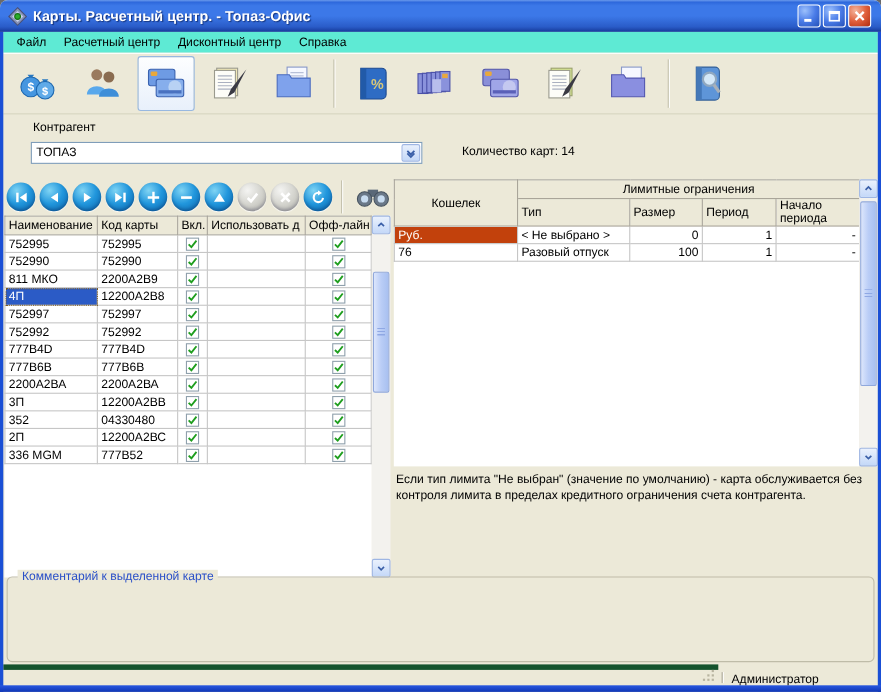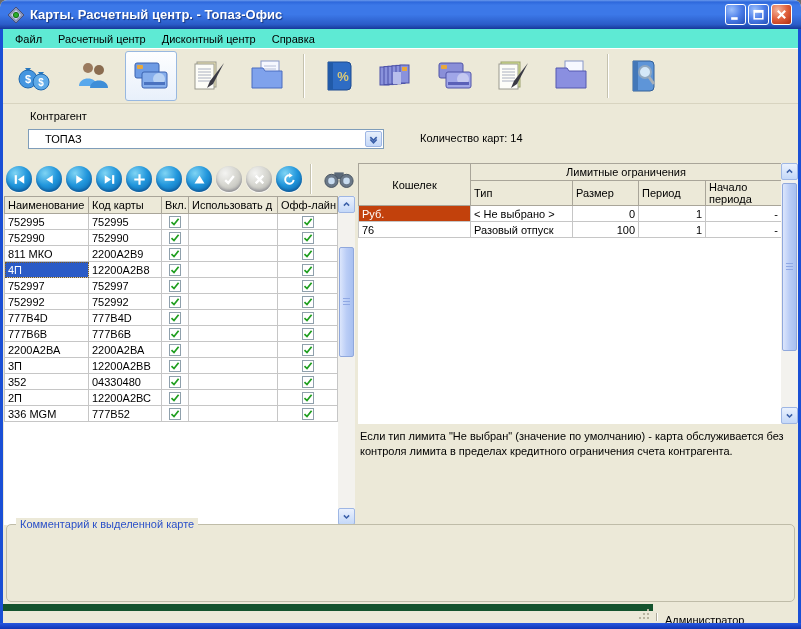--- a/index.html
+++ b/index.html
@@ -29,21 +29,21 @@
   .toolbar{position:absolute;left:3px;top:48px;width:795px;height:56px;background:#ECE9D8;
     border-top:1px solid #fff;border-bottom:1px solid #D8D4C0;display:flex;align-items:center;padding-left:6px;}
   .tb-btn{width:52px;height:50px;display:flex;align-items:center;justify-content:center;border-radius:3px;margin-right:6px;border:1px solid transparent;}
   .tb-btn svg{width:36px;height:36px;}
   .tb-active{background:linear-gradient(180deg,#FDFEFF,#E8F0FB);border:1px solid #98B8E0;}
   .tb-sep{width:2px;height:44px;border-left:1px solid #C5C2AE;border-right:1px solid #fff;margin:0 8px 0 4px;}
 
   
   .filter-label{position:absolute;left:30px;top:110px;}
   .combo{position:absolute;left:28px;top:129px;width:356px;height:20px;background:#fff;border:1px solid #7F9DB9;display:flex;align-items:center;}
-  .combo-text{flex:1;padding-left:4px;margin-left:12px;}
+  .combo-text{flex:1;padding-left:4px;}
   .combo-arrow{width:17px;height:16px;margin-right:1px;border:1px solid #9EB6E4;border-radius:2px;
     background:linear-gradient(180deg,#E8F0FC,#C4D8F8);display:flex;align-items:center;justify-content:center;}
   .combo-arrow svg{width:11px;height:11px;}
   .count-label{position:absolute;left:420px;top:132px;}
 
   
   .navrow{position:absolute;left:6px;top:164px;display:flex;align-items:center;}
   .nav-btn{width:26px;height:26px;border-radius:50%;margin-right:4px;display:flex;align-items:center;justify-content:center;
     background:radial-gradient(circle at 35% 28%,#7FD4F4 0%,#2196DC 48%,#0B64AC 100%);
     box-shadow:inset 0 -2px 3px rgba(0,0,40,.25),0 1px 1px rgba(255,255,255,.8);}
@@ -79,21 +79,21 @@
   .arrow-bottom{bottom:0;}
   .scroll-thumb{position:absolute;left:1px;width:15px;border:1px solid #90A8DC;border-radius:2px;
     background:linear-gradient(90deg,#DCE6FC,#BACDF6 50%,#A8C0F0);}
   .scroll-thumb::after{content:"";position:absolute;left:3px;right:3px;top:50%;height:7px;margin-top:-4px;
     background:repeating-linear-gradient(180deg,#8FA8E4 0 1px,transparent 1px 3px);}
 
   
   .hint{position:absolute;left:360px;top:429px;width:426px;line-height:15px;}
   .comment-box{position:absolute;left:6px;top:524px;width:789px;height:78px;border:1px solid #BFBCA8;border-radius:5px;}
   .comment-label{position:absolute;left:16px;top:518px;background:#ECE9D8;padding:0 4px;color:#2B50C8;}
-  .statusbar{position:absolute;left:3px;top:604px;width:650px;height:19px;background:#ECE9D8;border-top:7px solid #14532d;}
+  .statusbar{position:absolute;left:3px;top:604px;width:650px;height:19px;background:#ECE9D8;border-top:5px solid #14532d;}
   .status-divider{position:absolute;left:653px;top:2px;bottom:2px;width:2px;border-left:1px solid #ACA899;border-right:1px solid #fff;}
   .status-user{position:absolute;left:662px;top:3px;}
   .grip{position:absolute;right:2px;bottom:2px;width:13px;height:13px;}
 </style>
 </head>
 <body>
 
 <div class="win">
 
   <div class="titlebar">

